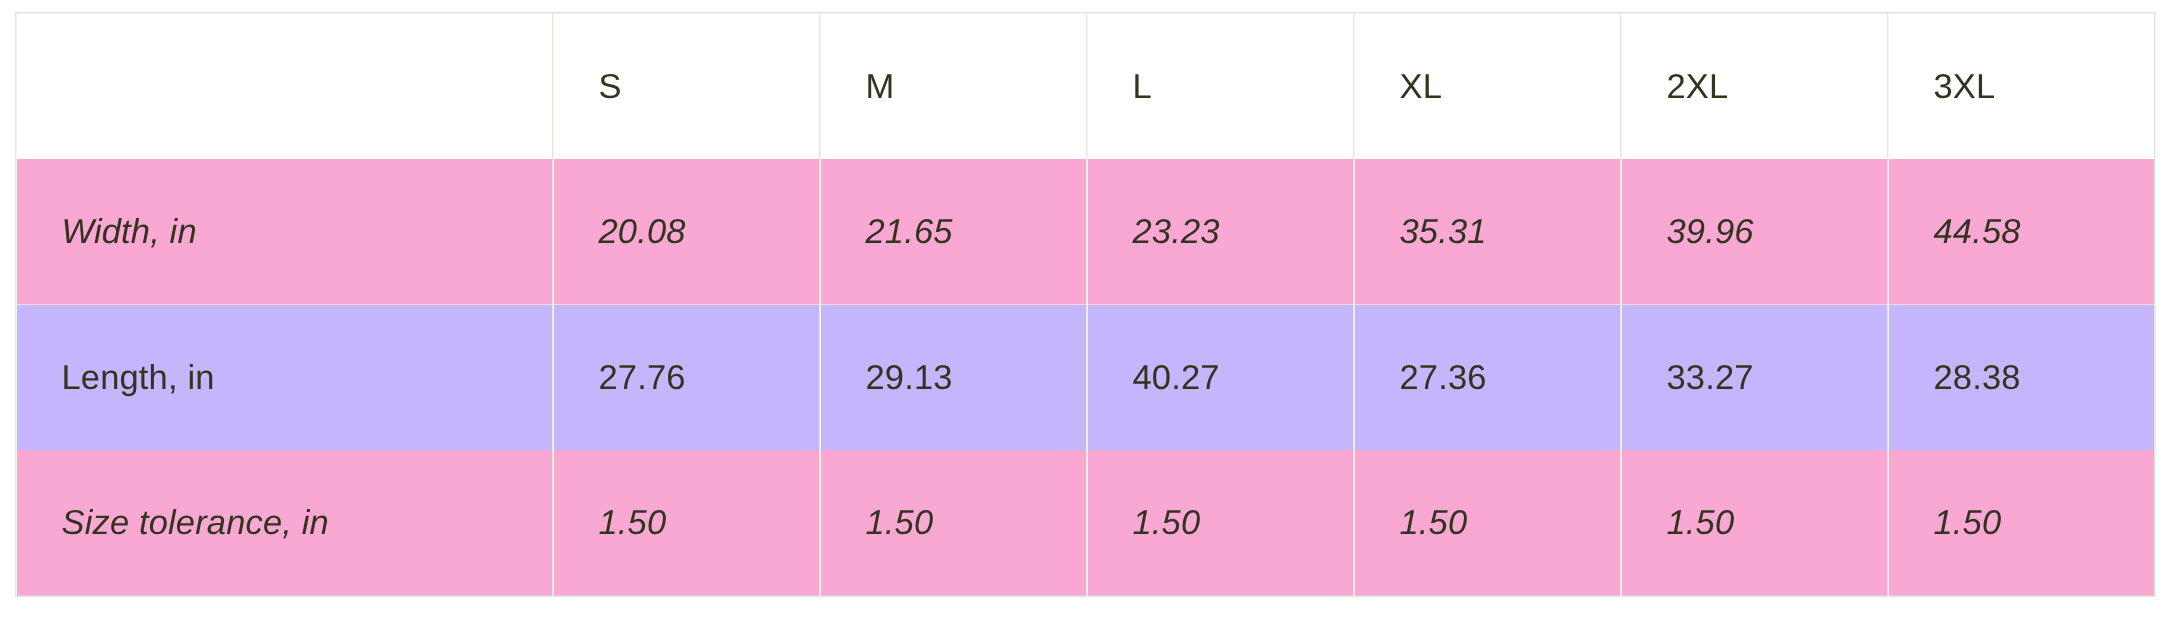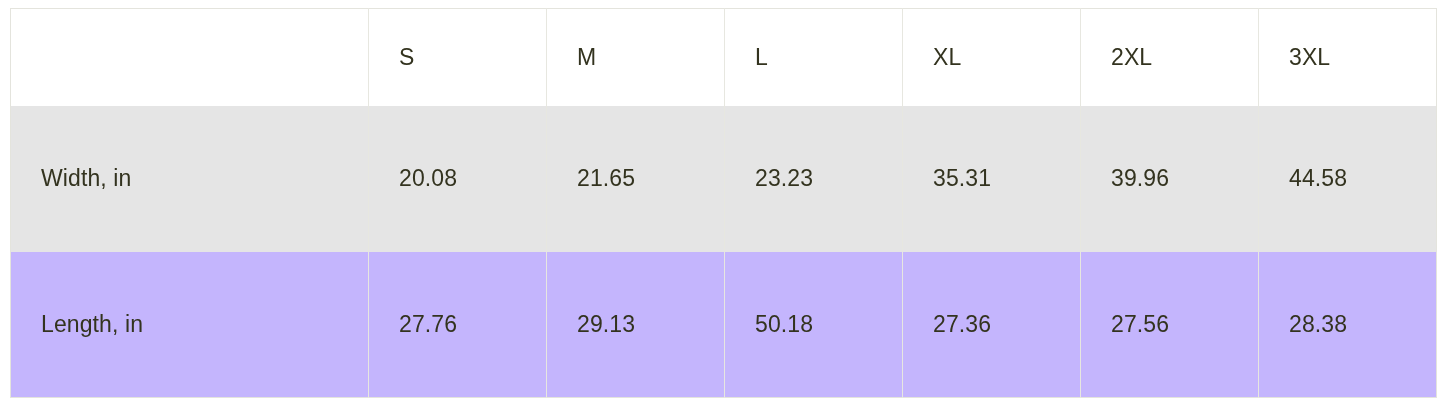--- a/index.html
+++ b/index.html
@@ -58,21 +58,21 @@
   table.size-chart th:first-child,
   table.size-chart td:first-child {
     border-left: none;
   }
   table.size-chart th:last-child,
   table.size-chart td:last-child {
     border-right: none;
   }
 
   tr.row-head th { background: #ffffff; }
-  tr.row-shaded td { background: #e5e5e5; }
+  tr.row-shaded td { background: #f9a8d4; font-style: italic; }
   tr.row-plain  td { background: #c4b5fd; }
 </style>
 </head>
 <body>
 
 <div class="chart-wrap">
   <table class="size-chart">
     <colgroup>
       <col class="label-col">
       <col class="size-col">
@@ -100,20 +100,29 @@
         <td>21.65</td>
         <td>23.23</td>
         <td>35.31</td>
         <td>39.96</td>
         <td>44.58</td>
       </tr>
       <tr class="row-plain">
         <td>Length, in</td>
         <td>27.76</td>
         <td>29.13</td>
-        <td>50.18</td>
+        <td>40.27</td>
         <td>27.36</td>
-        <td>27.56</td>
+        <td>33.27</td>
         <td>28.38</td>
+      </tr>
+      <tr class="row-shaded">
+        <td>Size tolerance, in</td>
+        <td>1.50</td>
+        <td>1.50</td>
+        <td>1.50</td>
+        <td>1.50</td>
+        <td>1.50</td>
+        <td>1.50</td>
       </tr>
     </tbody>
   </table>
 </div>
 
 </body></html>

